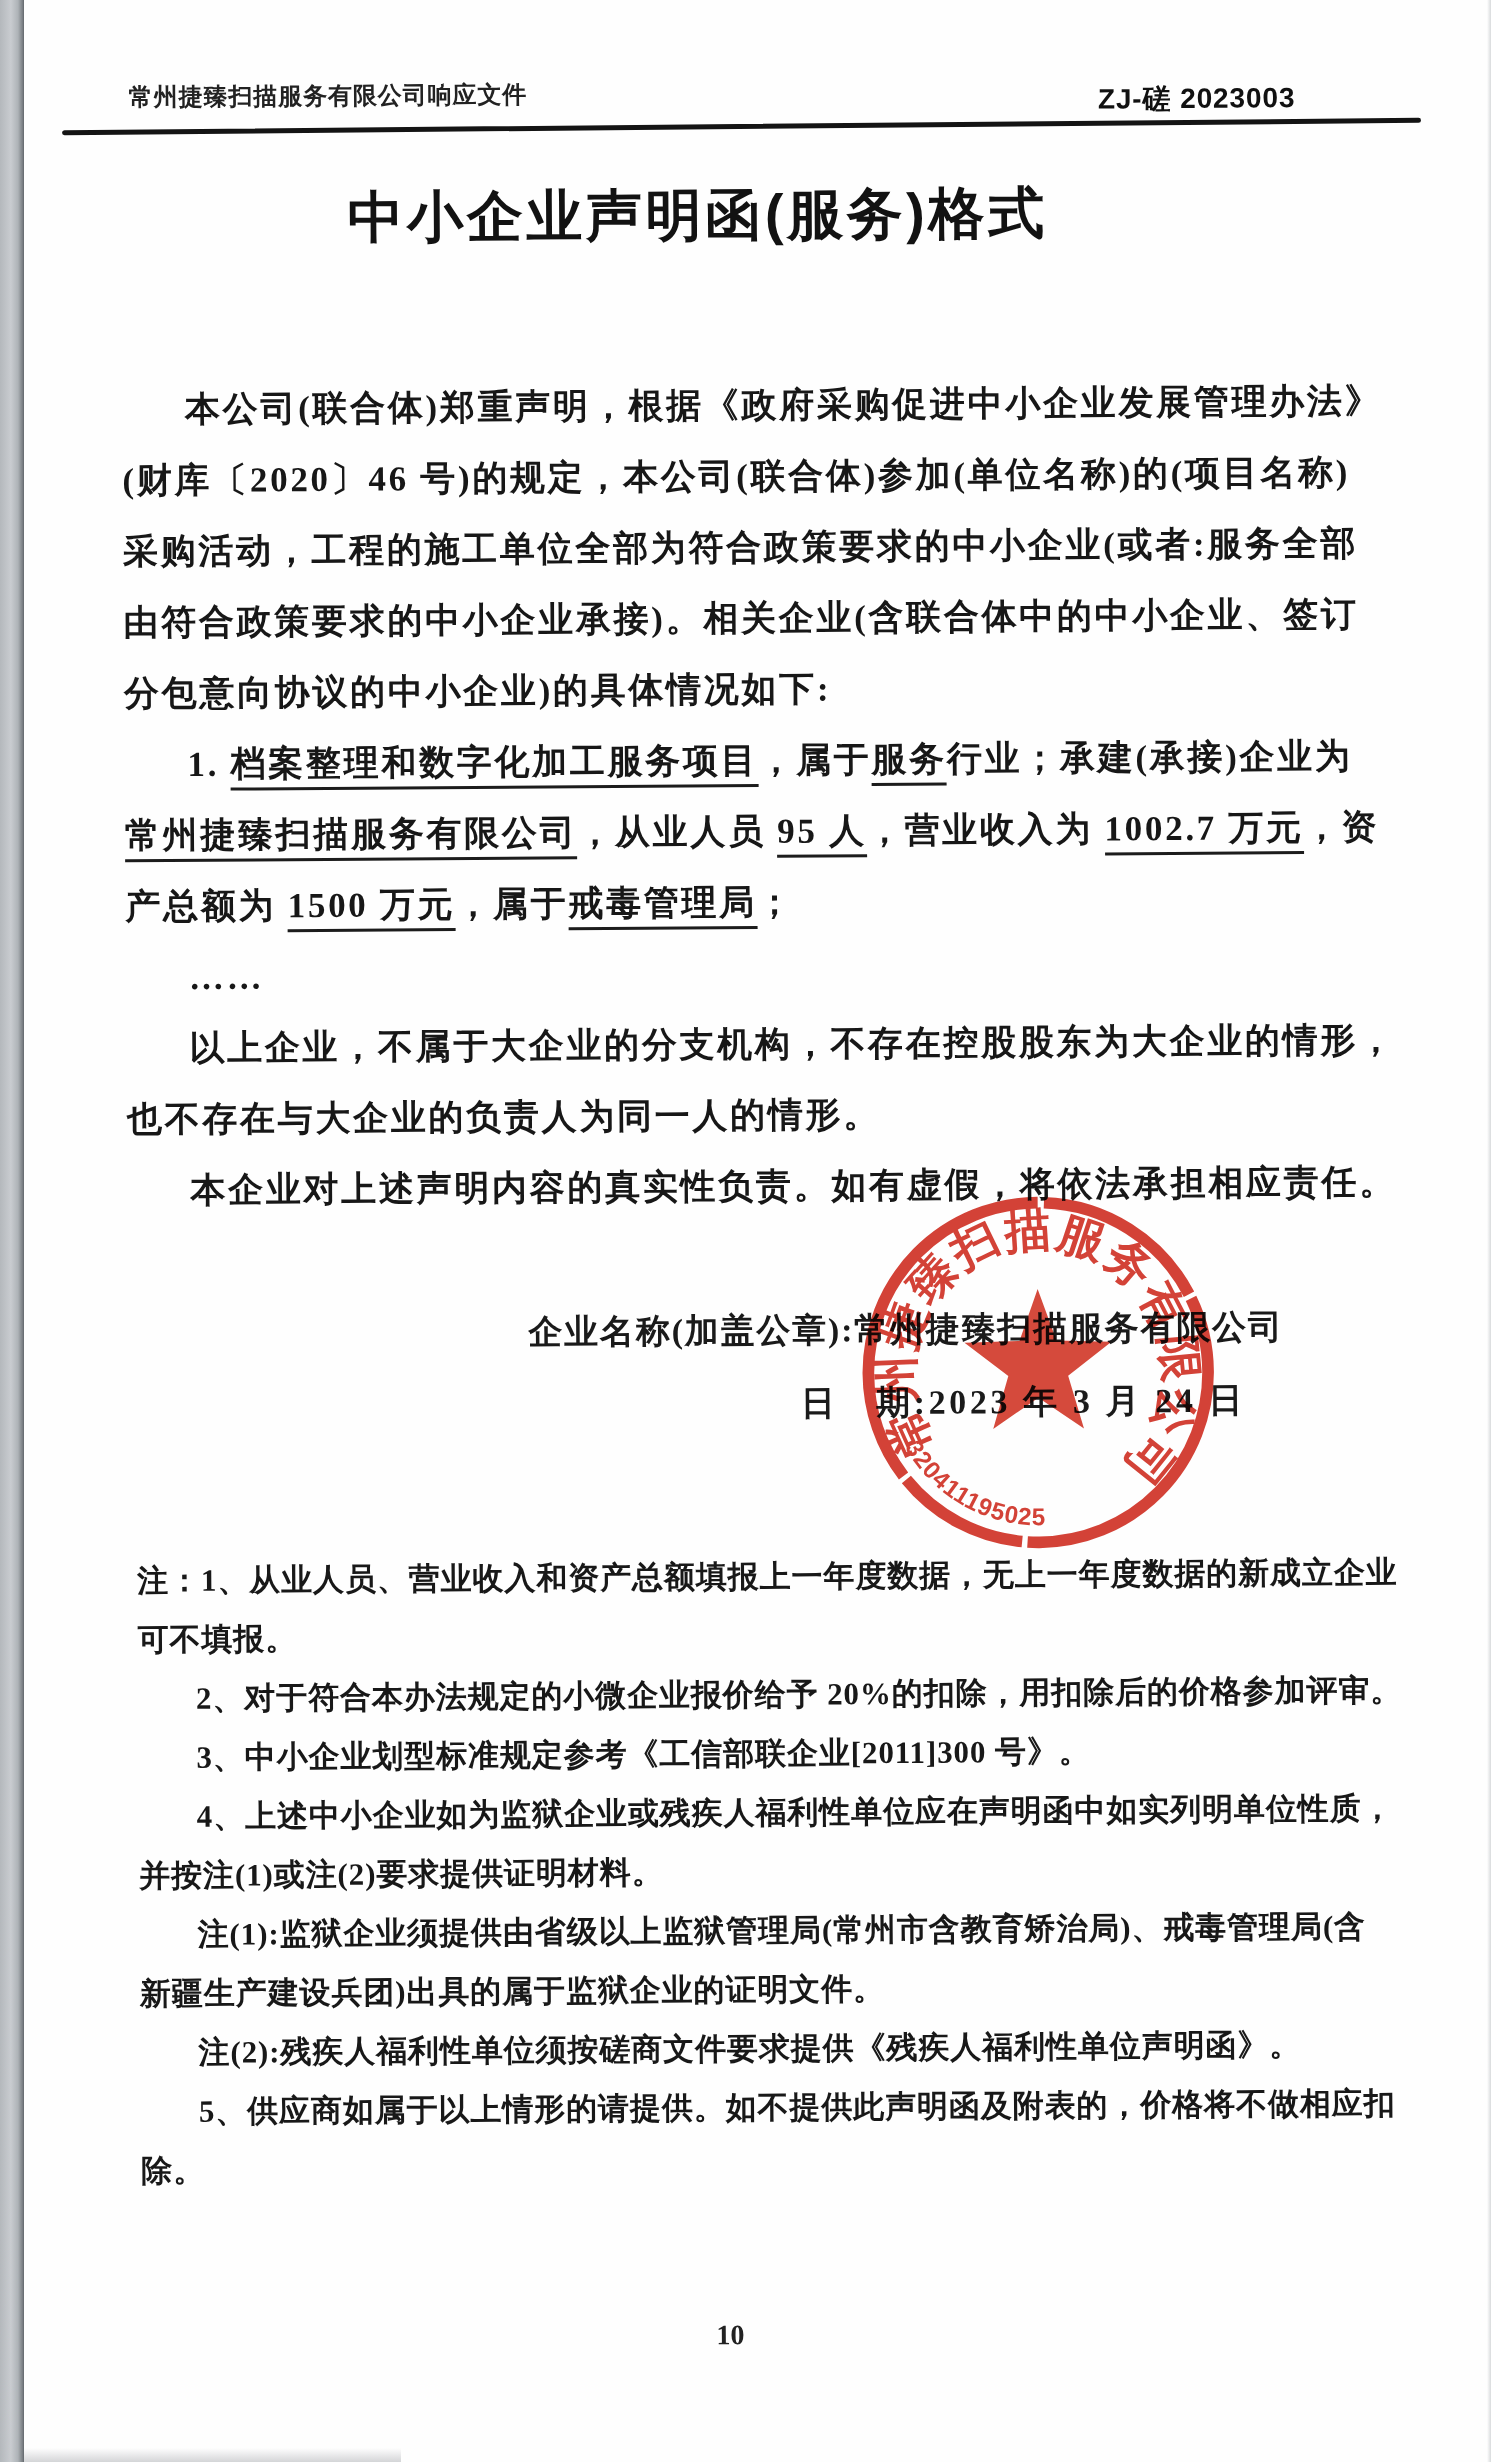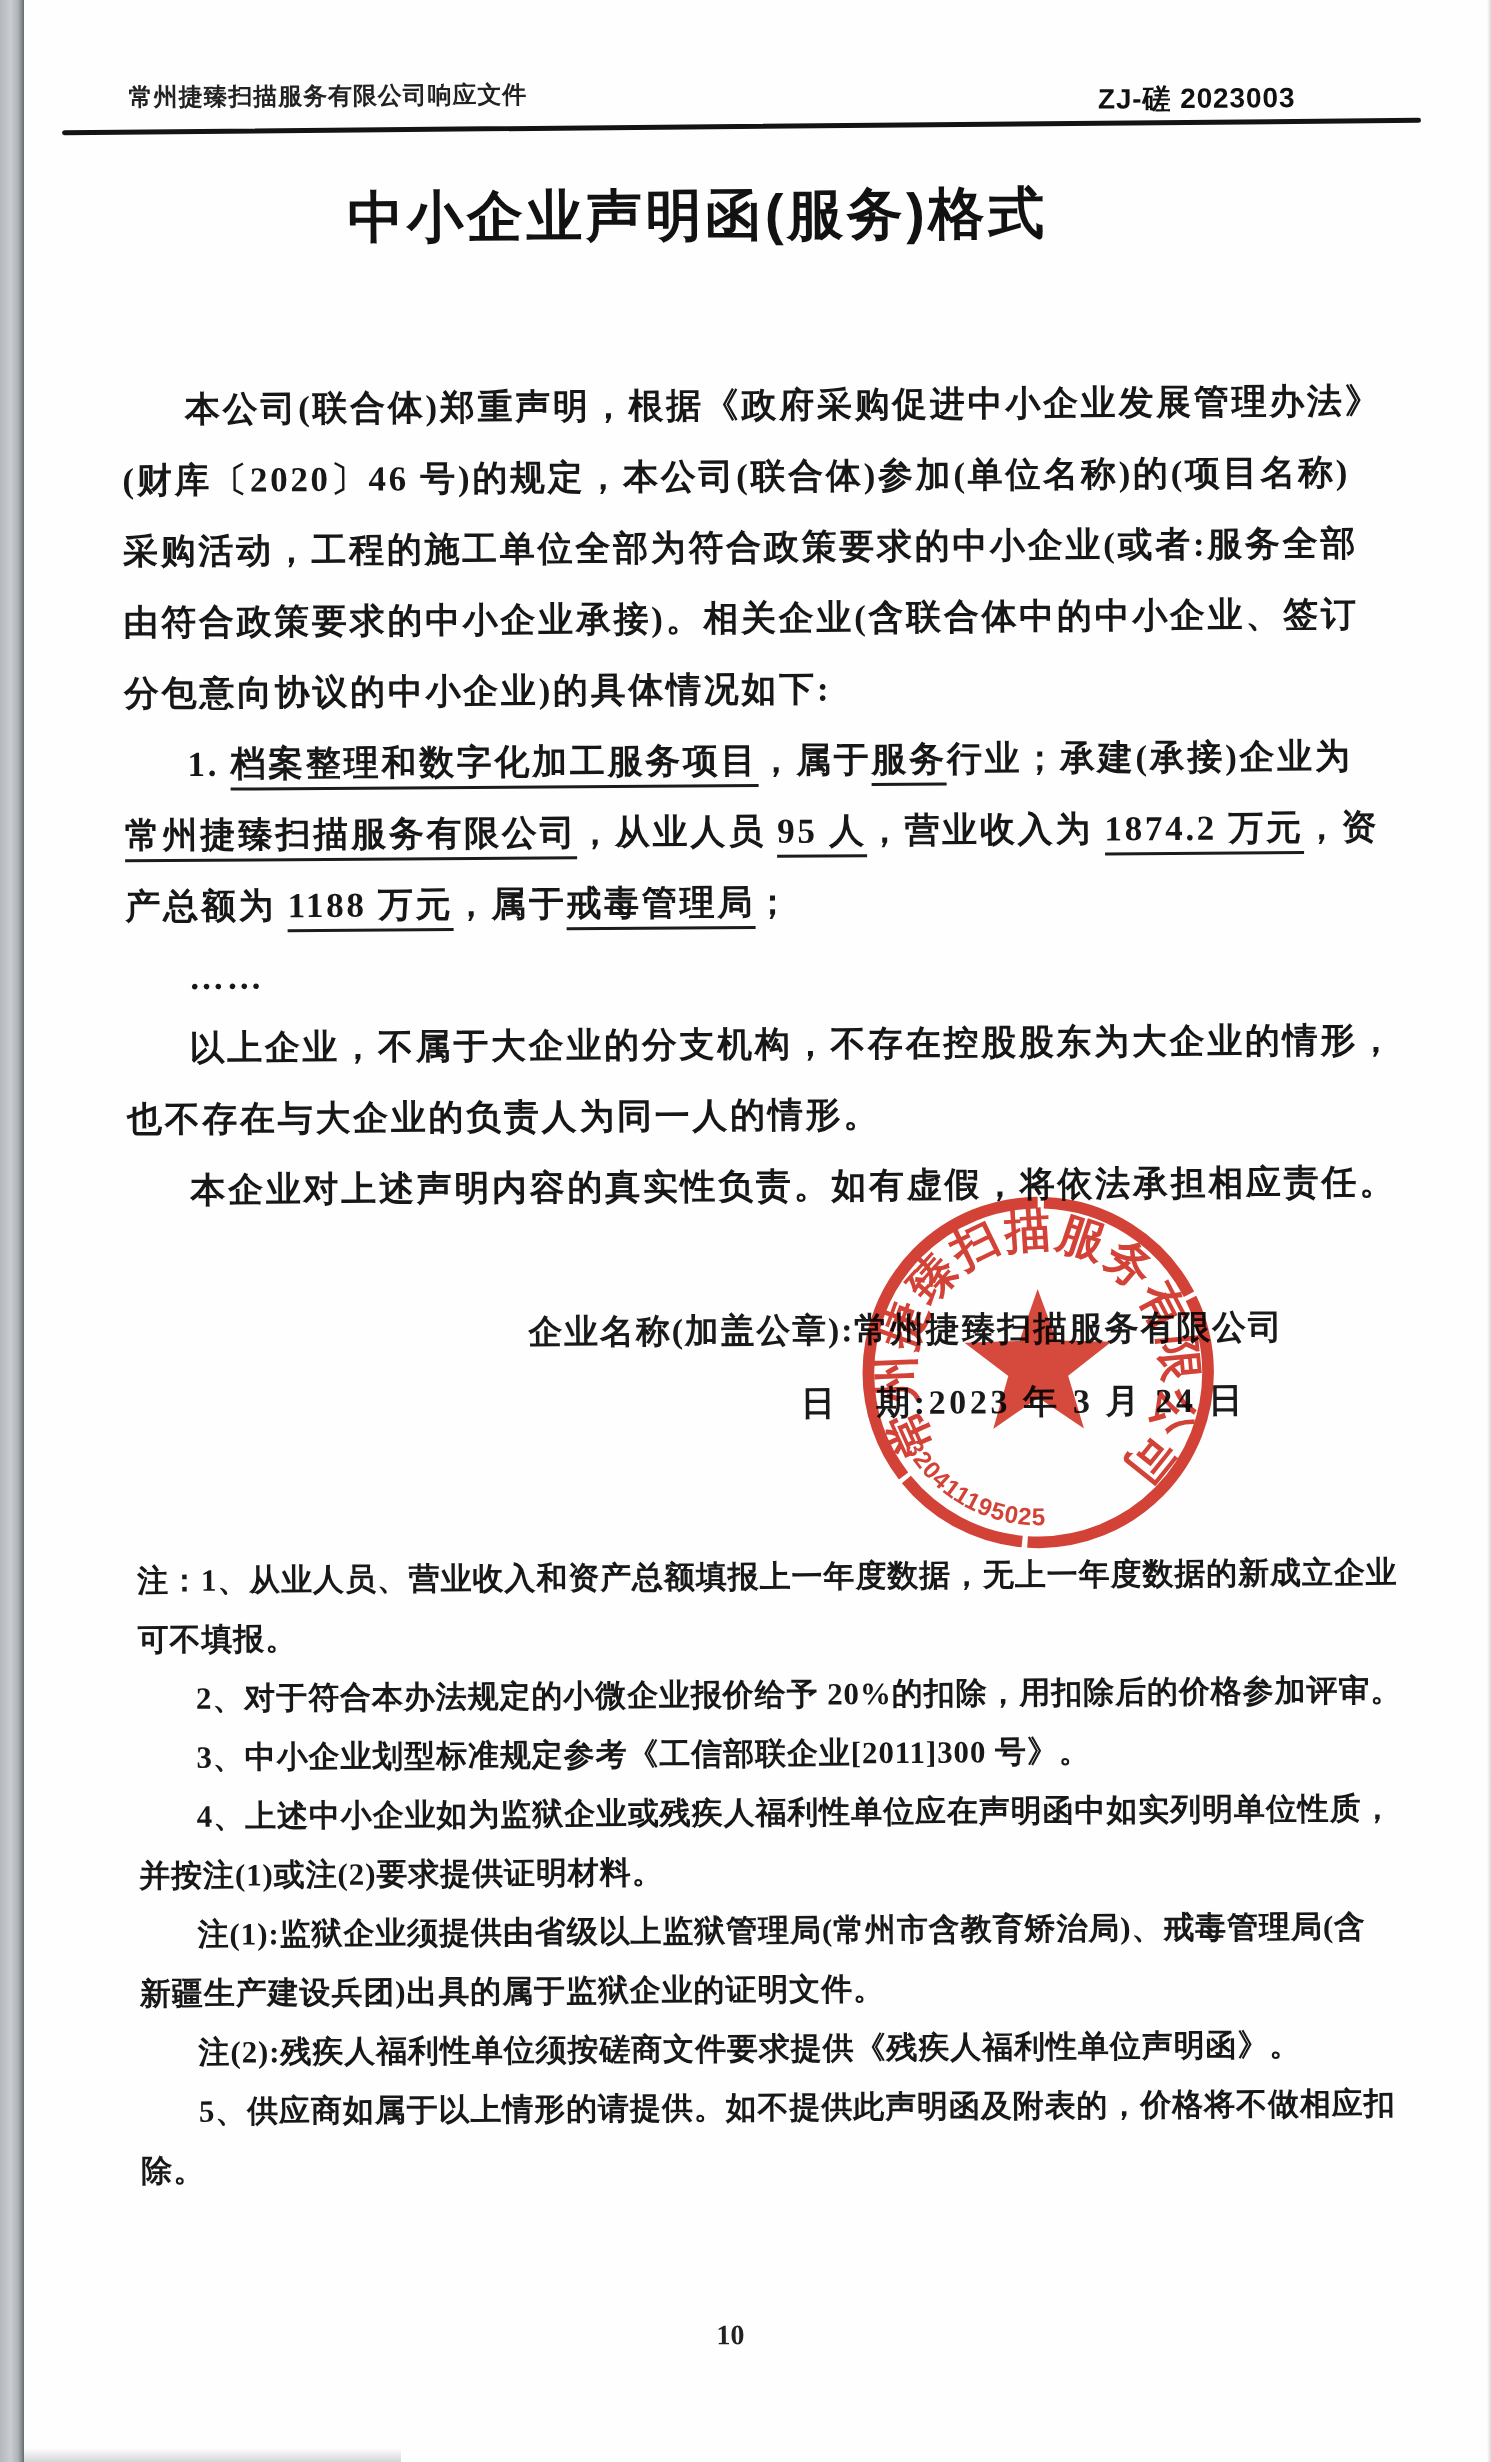--- a/index.html
+++ b/index.html
@@ -97,22 +97,22 @@
 
     <div class="doc-title">中小企业声明函(服务)格式</div>
 
     <div class="body-lines" id="body-lines">
         <div class="body-line indent"><span>本公司(联合体)郑重声明，根据《政府采购促进中小企业发展管理办法》</span></div>
         <div class="body-line"><span>(财库〔2020〕46 号)的规定，本公司(联合体)参加(单位名称)的(项目名称)</span></div>
         <div class="body-line"><span>采购活动，工程的施工单位全部为符合政策要求的中小企业(或者:服务全部</span></div>
         <div class="body-line"><span>由符合政策要求的中小企业承接)。相关企业(含联合体中的中小企业、签订</span></div>
         <div class="body-line"><span>分包意向协议的中小企业)的具体情况如下:</span></div>
         <div class="body-line indent"><span>1. </span><span class="useg">档案整理和数字化加工服务项目</span><span>，属于</span><span class="useg">服务</span><span>行业；承建(承接)企业为</span></div>
-        <div class="body-line"><span class="useg">常州捷臻扫描服务有限公司</span><span>，从业人员 </span><span class="useg">95 人</span><span>，营业收入为 </span><span class="useg">1874.2 万元</span><span>，资</span></div>
-        <div class="body-line"><span>产总额为 </span><span class="useg">1188 万元</span><span>，属于</span><span class="useg">戒毒管理局</span><span>；</span></div>
+        <div class="body-line"><span class="useg">常州捷臻扫描服务有限公司</span><span>，从业人员 </span><span class="useg">95 人</span><span>，营业收入为 </span><span class="useg">1002.7 万元</span><span>，资</span></div>
+        <div class="body-line"><span>产总额为 </span><span class="useg">1500 万元</span><span>，属于</span><span class="useg">戒毒管理局</span><span>；</span></div>
         <div class="body-line indent"><span>……</span></div>
         <div class="body-line indent"><span>以上企业，不属于大企业的分支机构，不存在控股股东为大企业的情形，</span></div>
         <div class="body-line"><span>也不存在与大企业的负责人为同一人的情形。</span></div>
         <div class="body-line indent"><span>本企业对上述声明内容的真实性负责。如有虚假，将依法承担相应责任。</span></div>
       </div>
 
     <div class="signature-company">企业名称(加盖公章):常州捷臻扫描服务有限公司</div>
     <div class="signature-date">日　期:2023 年 3 月 24 日</div>
 
     <div class="stamp-wrap">

